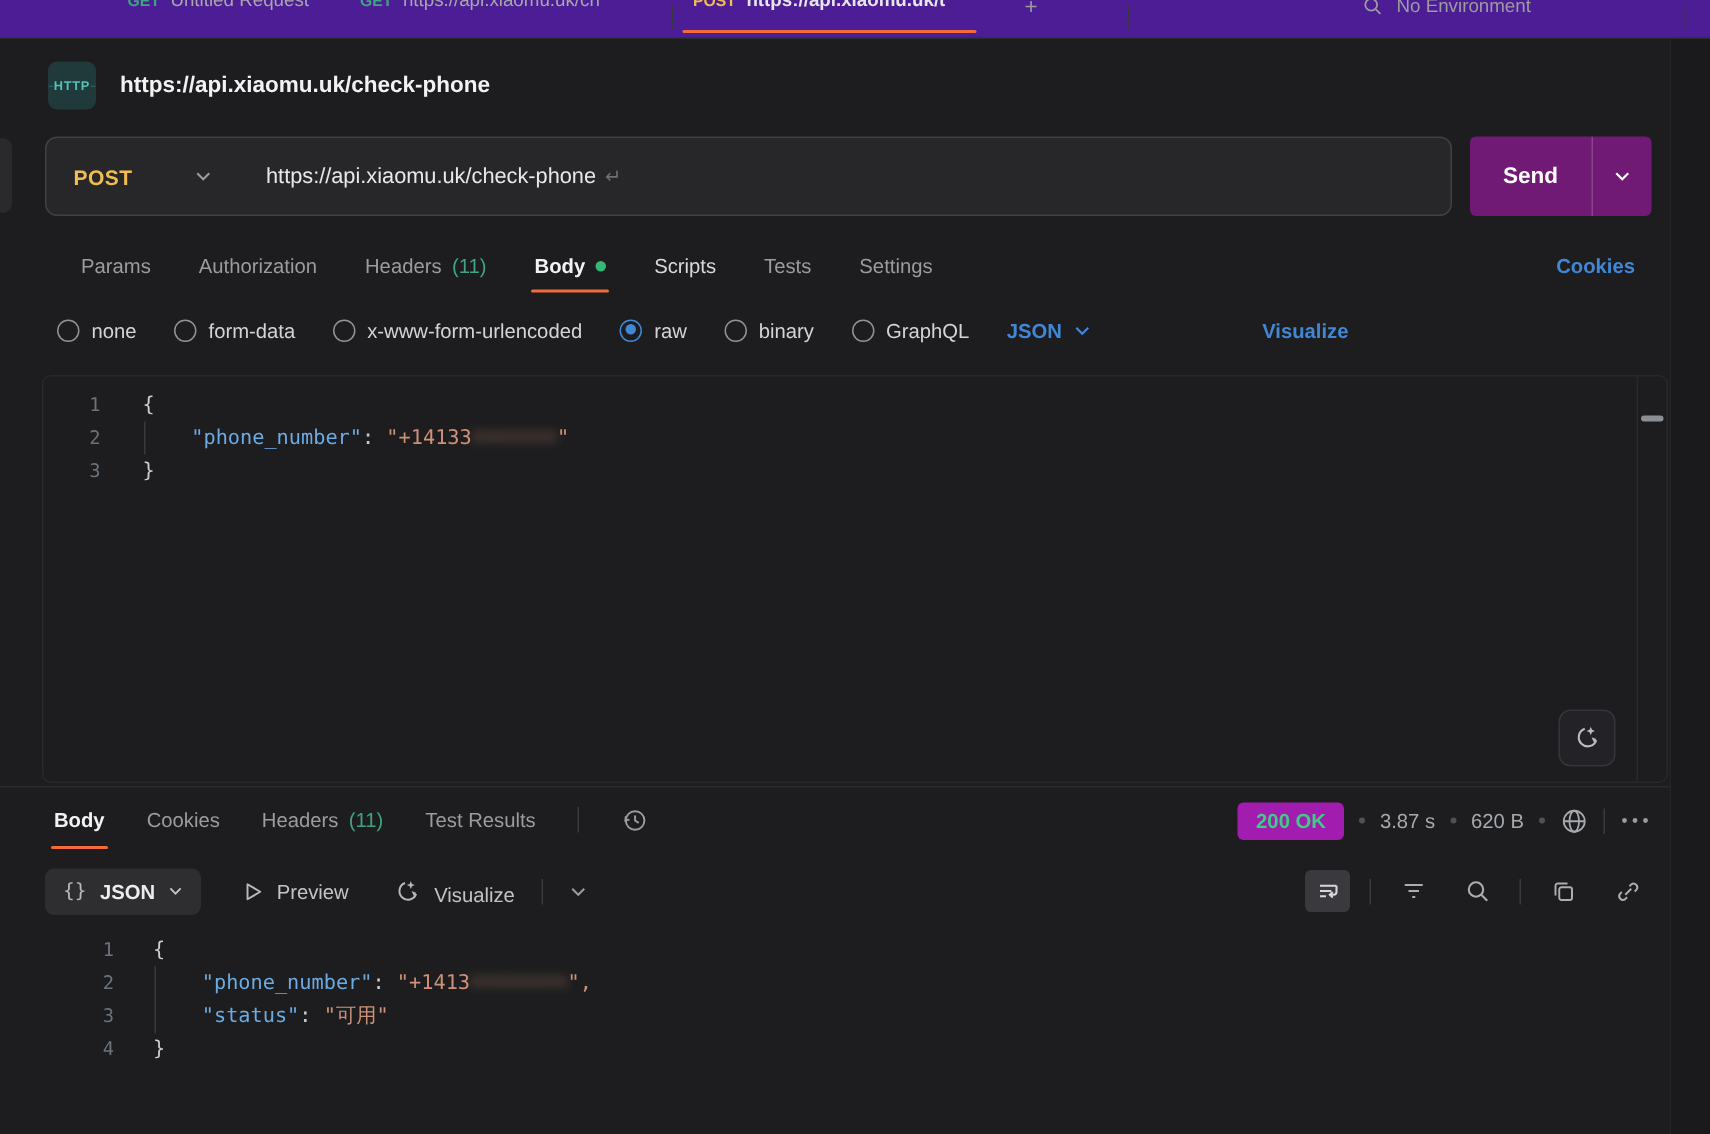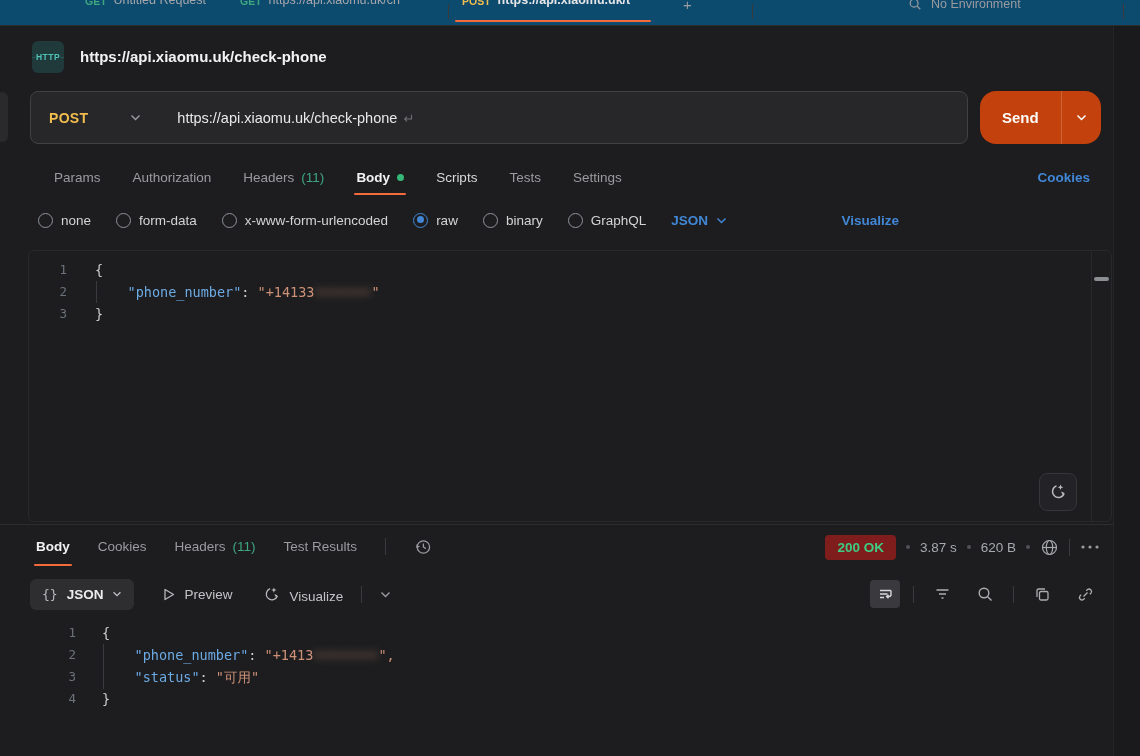--- a/index.html
+++ b/index.html
@@ -2,21 +2,21 @@
 <html><head>
 <meta charset="utf-8">
 <style>
   * { margin:0; padding:0; box-sizing:border-box; }
   html,body { width:1140px; height:756px; background:#1d1d1f; overflow:hidden;
               font-family:"Liberation Sans", sans-serif; color:#c9c9cd; position:relative; }
   svg { display:block; }
 
   
   .topbar { position:absolute; top:0; left:0; width:1140px; height:26px;
-            background:#0c4a6e; border-bottom:1px solid #2c2c2e; overflow:hidden; }
+            background:#4c1d95; border-bottom:1px solid #2c2c2e; overflow:hidden; }
   .tb-tab { position:absolute; top:-7px; font-size:12.5px; white-space:nowrap; display:flex; gap:7px; }
   .tb-method-get { color:#3da57f; font-size:10.5px; font-weight:700; padding-top:2px; }
   .tb-method-post { color:#f0bd4e; font-size:10.5px; font-weight:700; padding-top:2px; }
   .tb-label { color:#a7a7ab; }
   .tb-tab.active .tb-label { color:#e6e6e8; font-weight:600; }
   .tb-underline { position:absolute; left:455px; top:20px; width:196px; height:2px; background:#f26b3a; border-radius:1px; }
   .tb-sep { position:absolute; top:4px; width:1px; height:15px; background:#39393d; }
   .tb-plus { position:absolute; left:683px; top:-4px; color:#9b9ba0; font-size:15px; }
   .tb-env { position:absolute; left:908px; top:-3px; display:flex; gap:9px; align-items:center; color:#9b9ba0; font-size:12.5px; }
 
@@ -33,21 +33,21 @@
                 border-left:1px solid #1d1d1f; cursor:pointer; }
 
   
   .left-sliver { position:absolute; left:-4px; top:92px; width:12px; height:50px; background:#2a2a2d; border-radius:6px; }
   .url-bar { position:absolute; left:30px; top:91px; width:938px; height:53px;
              background:#27272a; border:1px solid #414144; border-radius:8px; display:flex; align-items:center; }
   .method-select { display:flex; align-items:center; gap:42px; padding:0 18px; cursor:pointer; }
   .method-label { color:#f0bd4e; font-weight:700; font-size:14px; letter-spacing:.3px; }
   .url-input { flex:1; font-size:14.5px; color:#e8e8ea; white-space:nowrap; padding-left:18px; }
   .url-hint { color:#6f6f74; font-size:13px; padding-left:6px; }
-  .send-group { position:absolute; left:980px; top:91px; height:53px; display:flex; background:#c2410c; border-radius:16px; overflow:hidden; }
+  .send-group { position:absolute; left:980px; top:91px; height:53px; display:flex; background:#701a75; border-radius:4px; overflow:hidden; }
   .send-btn { border:none; background:none; color:#fff; font-size:15px; font-weight:700; font-family:inherit;
               padding:0 22px; cursor:pointer; }
   .send-caret { width:40px; border:none; background:none; border-left:1px solid rgba(255,255,255,.18);
                 display:flex; align-items:center; justify-content:center; cursor:pointer; }
 
   
   .req-tabs { position:absolute; top:158px; left:0; width:1140px; height:38px; display:flex; align-items:center;
               gap:32px; padding-left:54px; font-size:13.5px; color:#9b9ba0; }
   .rtab { position:relative; height:38px; display:flex; align-items:center; gap:7px; cursor:pointer; white-space:nowrap; }
   .rtab .cnt { color:#3da57f; }
@@ -88,21 +88,21 @@
   .postbot-btn { position:absolute; right:34px; bottom:10px; width:38px; height:38px; border-radius:8px;
                  background:#232327; border:1px solid #35353a; display:flex; align-items:center; justify-content:center; cursor:pointer; }
 
   
   .resp-header { position:absolute; top:524px; left:0; width:1140px; height:44px; border-top:1px solid #2c2c2e;
                  display:flex; align-items:center; gap:28px; padding-left:36px; font-size:13.5px; color:#9b9ba0; }
   .resp-header .rtab { height:44px; }
   .resp-header .rtab.active::after { bottom:3px; }
   .vdiv { width:1px; height:17px; background:#3a3a3e; }
   .resp-meta { position:absolute; right:40px; top:0; height:44px; display:flex; align-items:center; gap:10px; }
-  .status-badge { background:#7f1d1d; color:#3ecd84; font-size:13.5px; font-weight:600;
+  .status-badge { background:#a21caf; color:#3ecd84; font-size:13.5px; font-weight:600;
                   padding:5px 12px; border-radius:4px; white-space:nowrap; }
   .meta-txt { color:#a6a9ad; font-size:13.5px; white-space:nowrap; }
   .sep-dot { width:4px; height:4px; border-radius:50%; background:#515155; }
 
   
   .resp-toolbar { position:absolute; top:576px; left:0; width:1140px; height:36px; display:flex; align-items:center;
                   padding-left:30px; gap:18px; font-size:13.5px; color:#c3c3c7; }
   .json-chip { display:flex; align-items:center; gap:9px; background:#2e2e31; border-radius:6px; height:31px;
                padding:0 12px; cursor:pointer; }
   .json-chip .braces { font-family:"DejaVu Sans Mono", monospace; color:#b9b9bd; font-size:13px; }

